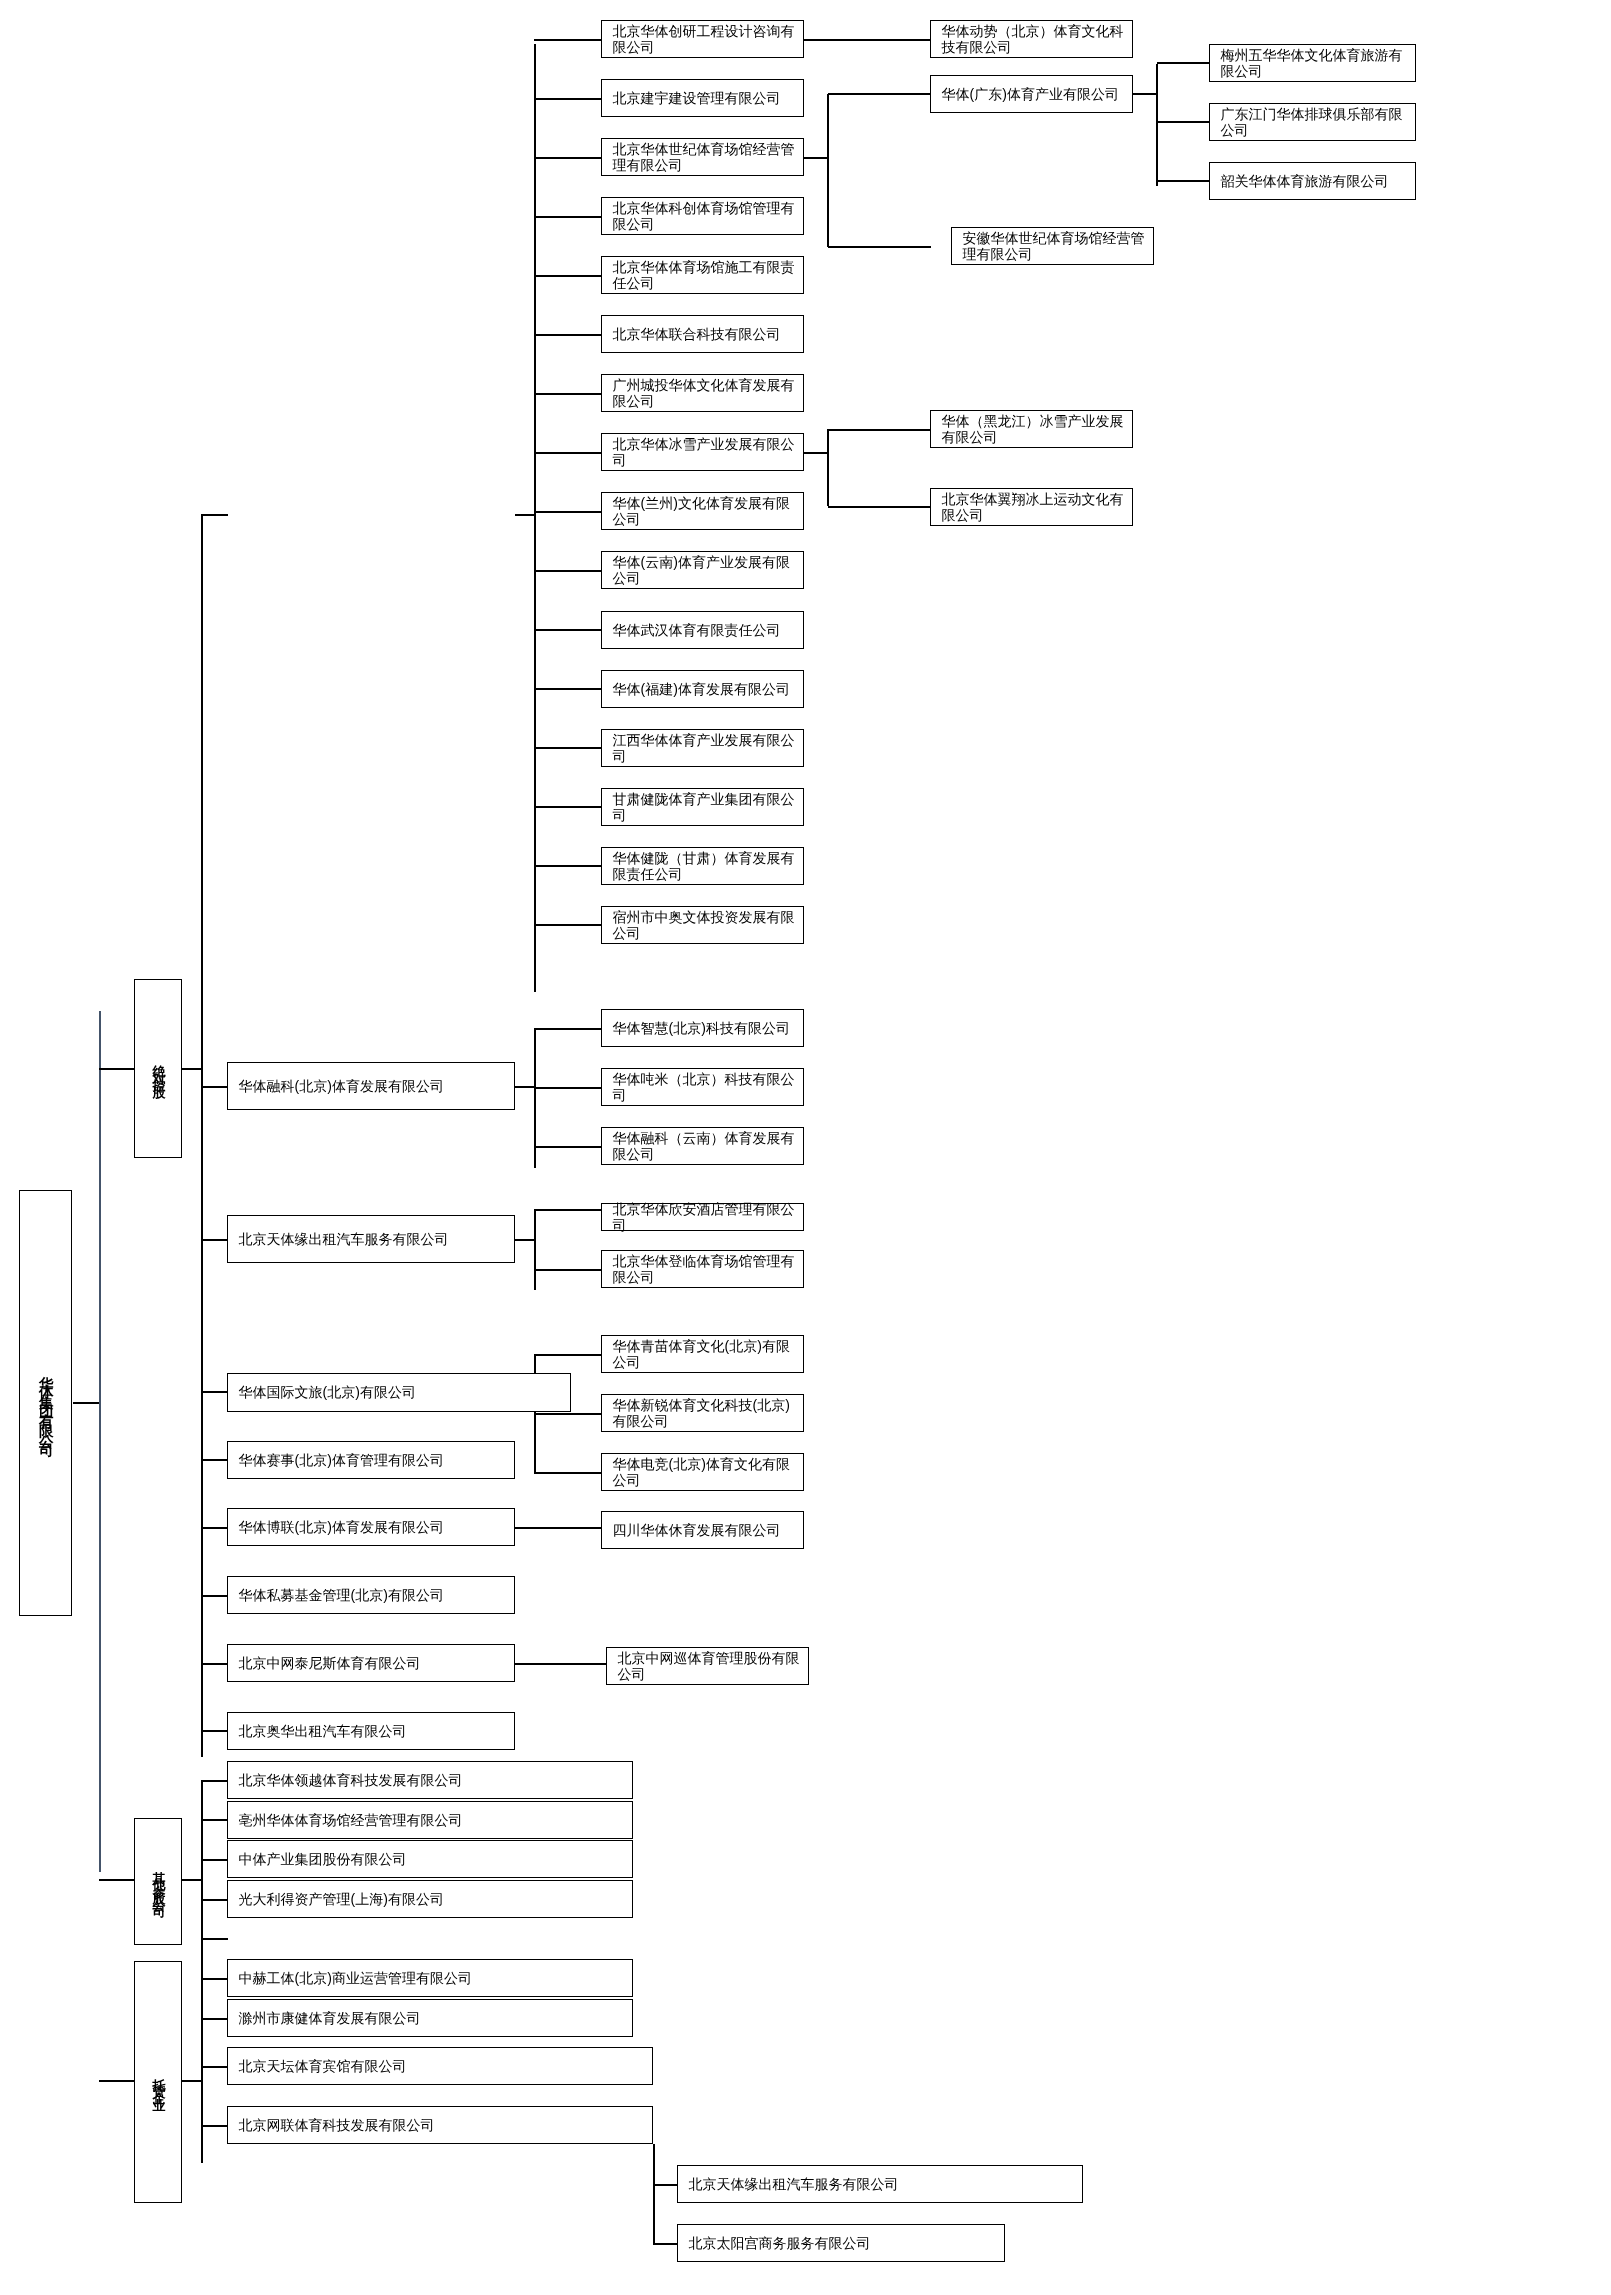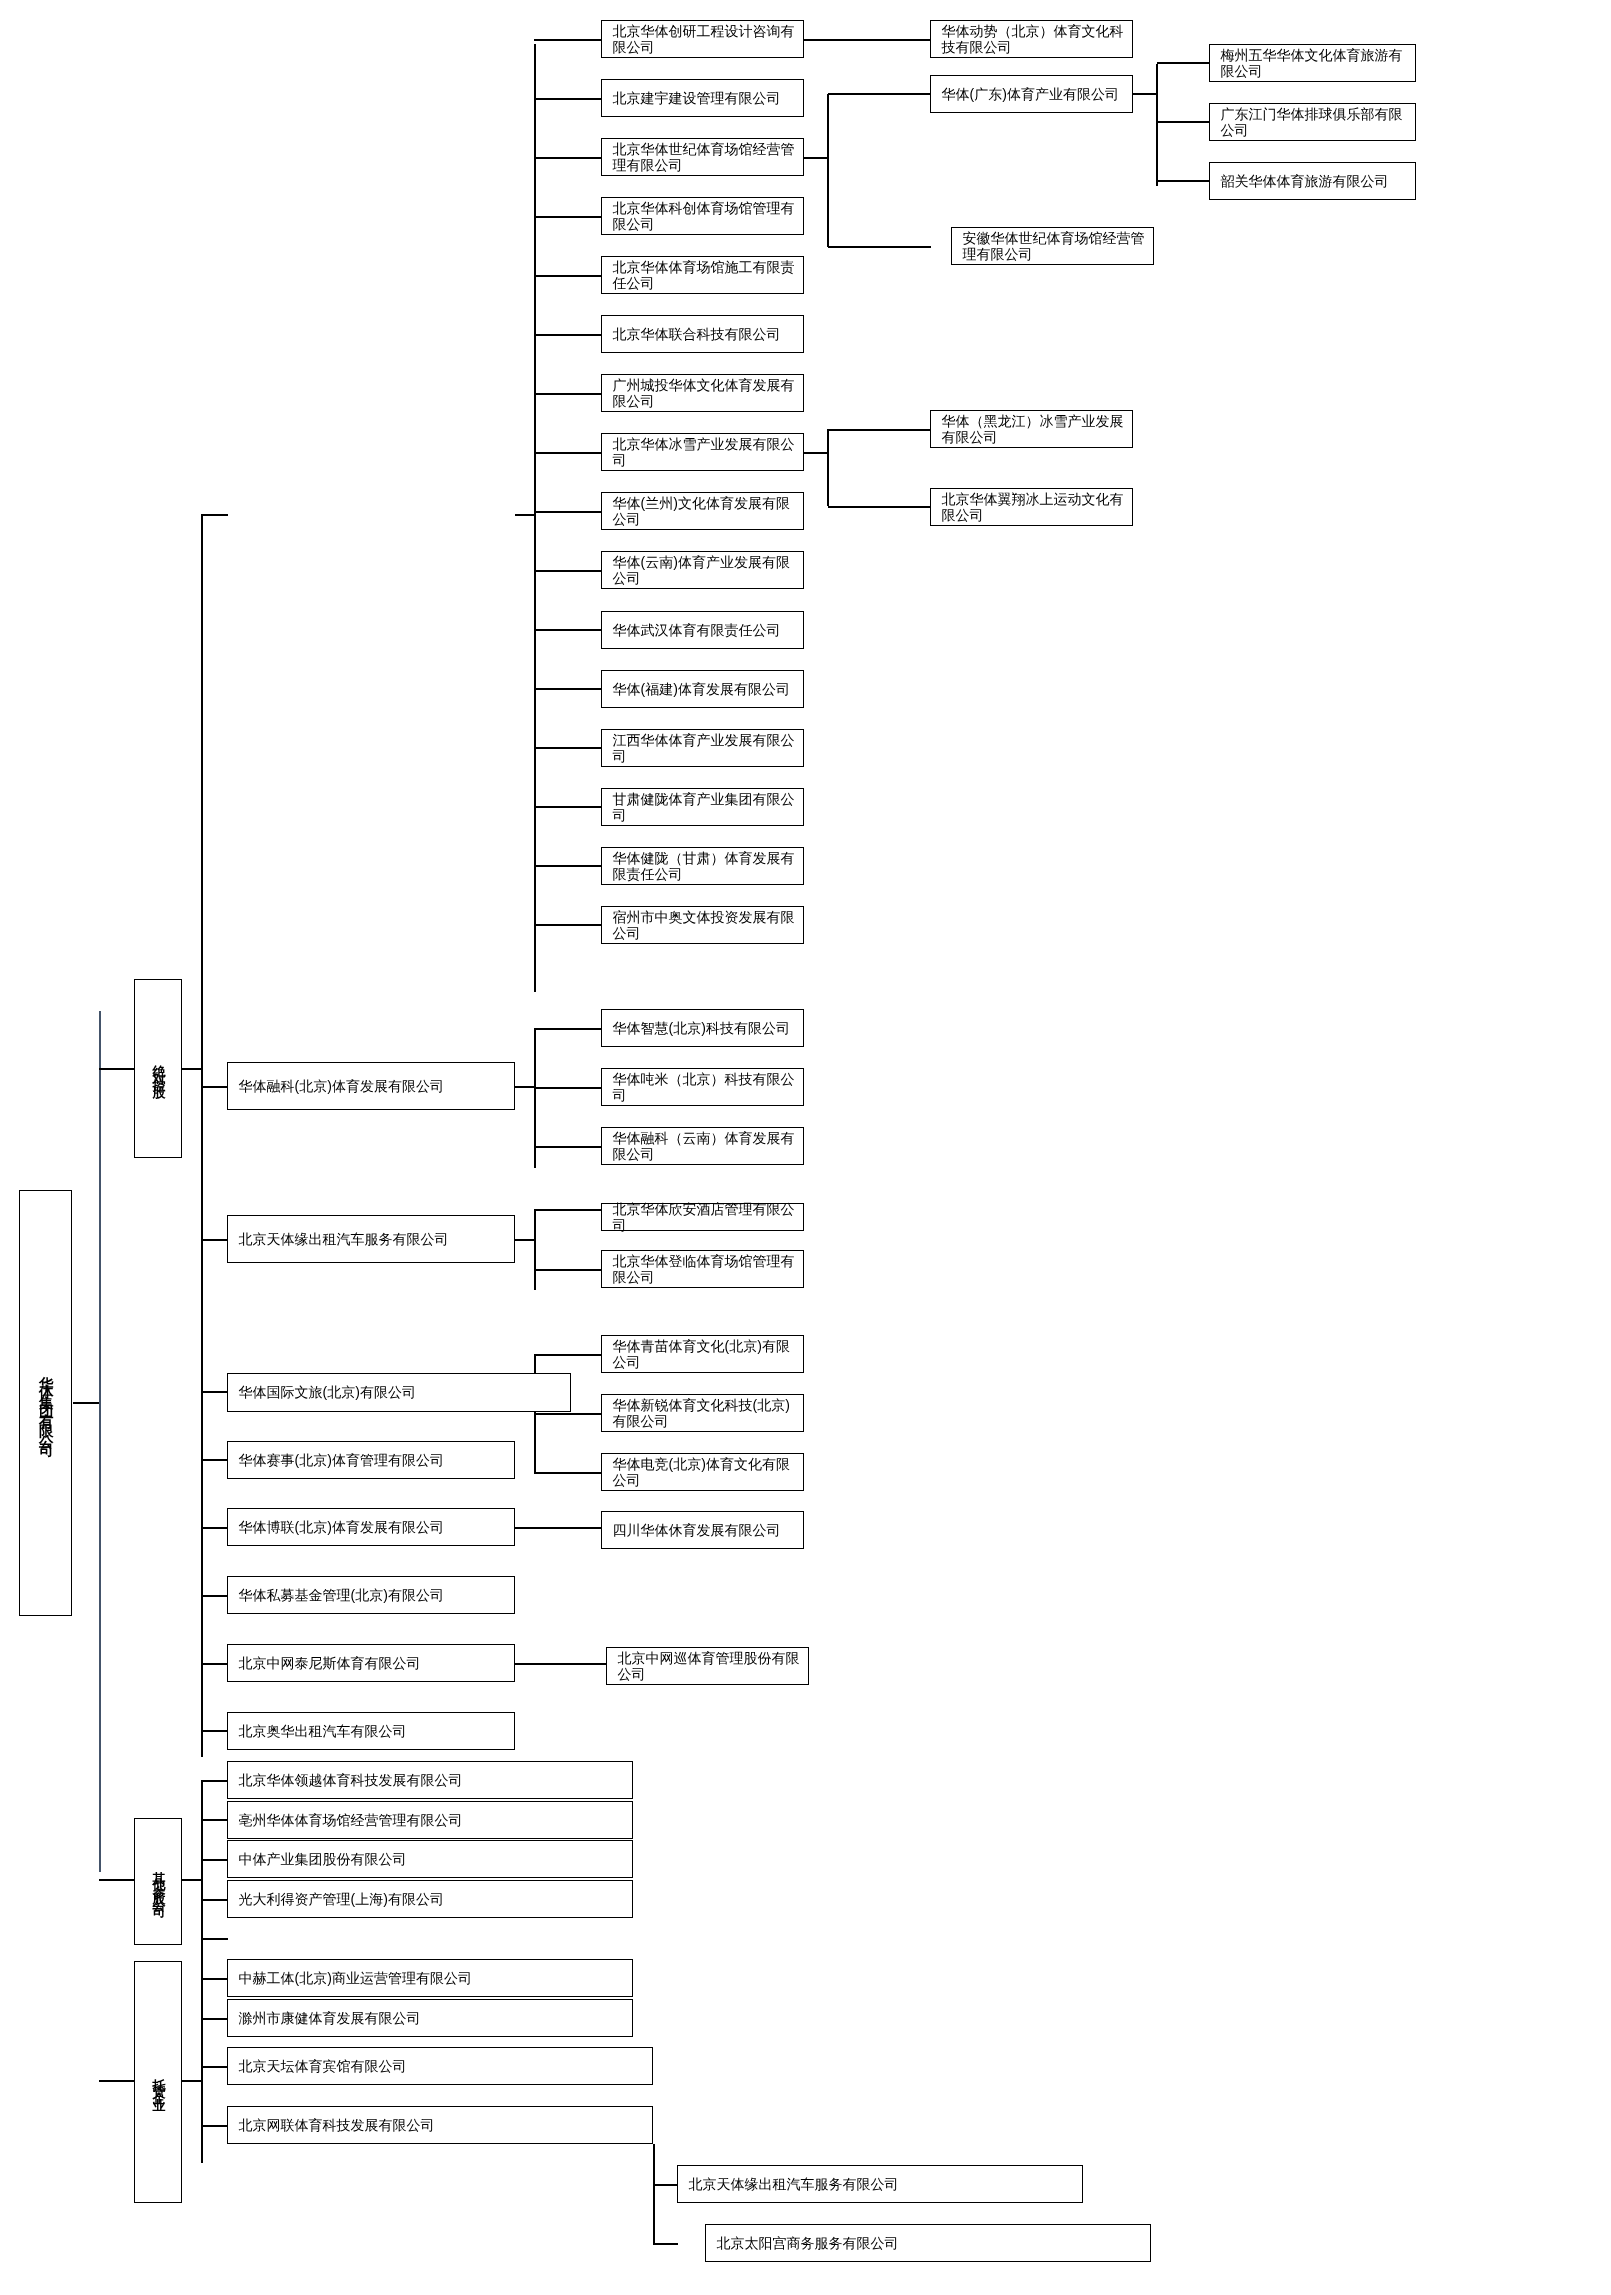--- a/index.html
+++ b/index.html
@@ -354,21 +354,21 @@
   <div class="box h" style="left:227px; top:2106px; width:426px; height:38px;">
     <span>北京网联体育科技发展有限公司</span>
   </div>
   <div class="ln lnh" style="left:202px; top:2125px; width:26px; height:1.5px;"></div>
 
   <div class="box h" style="left:677px; top:2165px; width:406px; height:38px;">
     <span>北京天体缘出租汽车服务有限公司</span>
   </div>
   <div class="ln lnh" style="left:653px; top:2184px; width:25px; height:1.5px;"></div>
 
-  <div class="box h" style="left:677px; top:2224px; width:446px; height:38px;margin-left:28px;">
+  <div class="box h" style="left:677px; top:2224px; width:328px; height:38px;">
     <span>北京太阳宫商务服务有限公司</span>
   </div>
   <div class="ln lnh" style="left:653px; top:2243px; width:25px; height:1.5px;"></div>
 
   <div class="ln lnv" style="left:653px; top:2144px; width:1.5px; height:101px;"></div>
 
 </div>
 
 
 </body></html>

